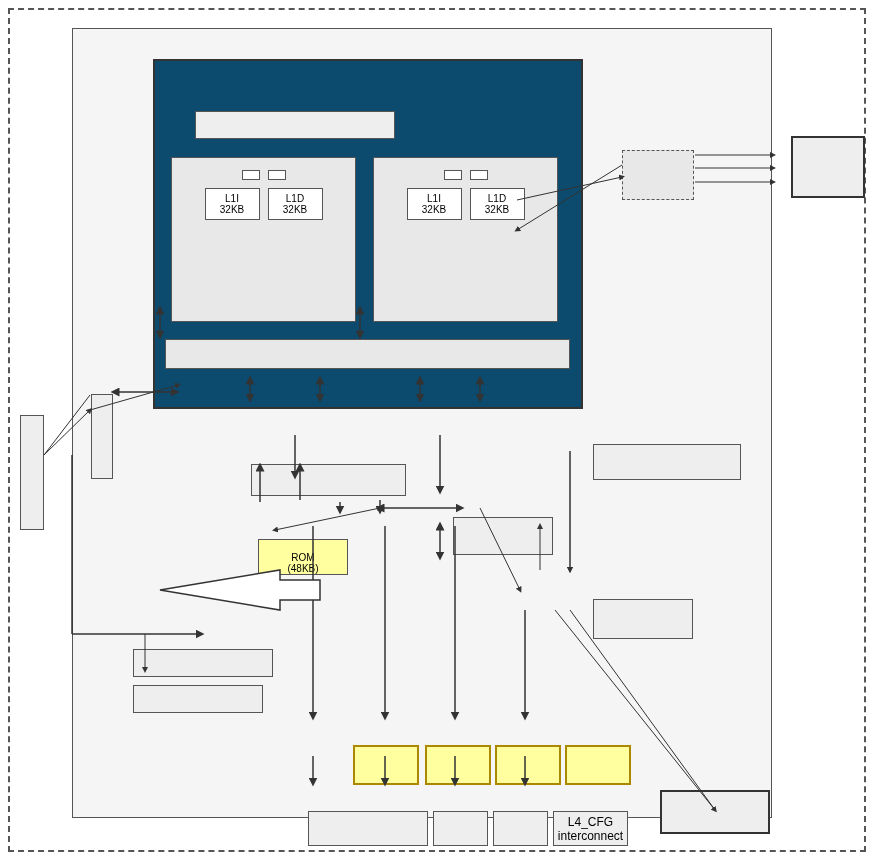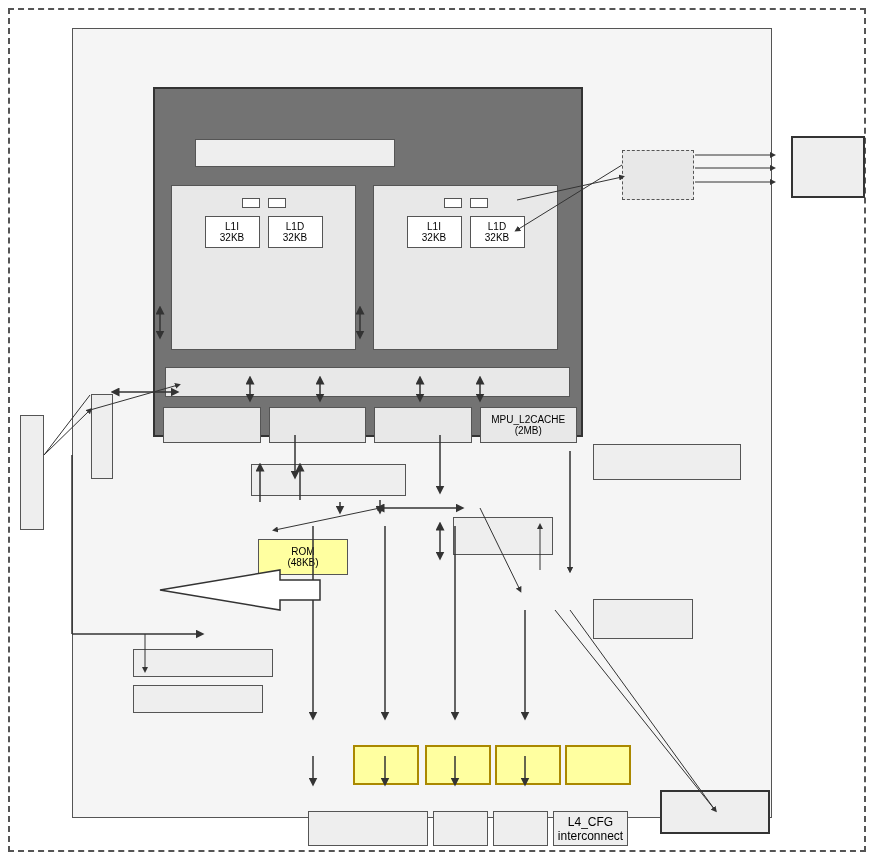--- a/index.html
+++ b/index.html
@@ -49,22 +49,21 @@
     }
 
     
     .mpu-cluster {
       position: absolute;
       top: 30px;
       left: 80px;
       width: 430px;
       height: 350px;
       border: 2px solid #333;
-      background: #737373;
-      margin-top: 28px;
+      background: #0c4a6e;
     }
 
     .mpu-cluster-label {
       text-align: center;
       padding-top: 6px;
       font-size: 11px;
     }
 
     
     .multicore-trace {
@@ -263,43 +262,37 @@
       <div class="cache-row">
         <div class="cache-box">L1I<br>32KB</div>
         <div class="cache-box">L1D<br>32KB</div>
       </div>
     </div>
 
     <div class="mpu-l2cache">
       <span></span>
     </div>
 
-    <div class="cluster-bottom">
-      <div class="bottom-box"></div>
-      <div class="bottom-box"></div>
-      <div class="bottom-box"></div>
-      <div class="bottom-box">MPU_L2CACHE<br>(2MB)</div>
-    </div>
   </div>
 
   <div style="position:absolute; left:18px; top:365px; width:22px; height:85px; border:1px solid #555; background:#eee; display:flex; align-items:center; justify-content:center;">
     <span style="writing-mode:vertical-rl; transform:rotate(180deg); font-size:10px; white-space:nowrap;"></span>
   </div>
 
   <div style="position:absolute; left:46px; top:390px; font-size:9px;"></div>
 
   <div style="position:absolute; left:4px; top:430px; font-size:10px; white-space:nowrap;"></div>
 
   <div class="named-box" style="left:178px; top:435px; width:155px; height:32px;"></div>
 
   <div style="position:absolute; left:175px; top:472px; font-size:10px; line-height:1.3;">
     <span></span>
   </div>
 
-  <div class="named-box yellow" style="left:185px; top:510px; width:90px; height:36px;">
+  <div class="named-box yellow" style="left:185px; top:510px; width:90px; height:36px;align-items:flex-end;">
     <span>ROM<br>(48KB)</span>
   </div>
 
   <div class="named-box" style="left:380px; top:488px; width:100px; height:38px;"></div>
 
   <div style="position:absolute; left:358px; top:568px; font-size:9px;"></div>
 
   <div class="named-box" style="left:60px; top:620px; width:140px; height:28px;"></div>
 
   <div class="named-box" style="left:60px; top:656px; width:130px; height:28px;"></div>

